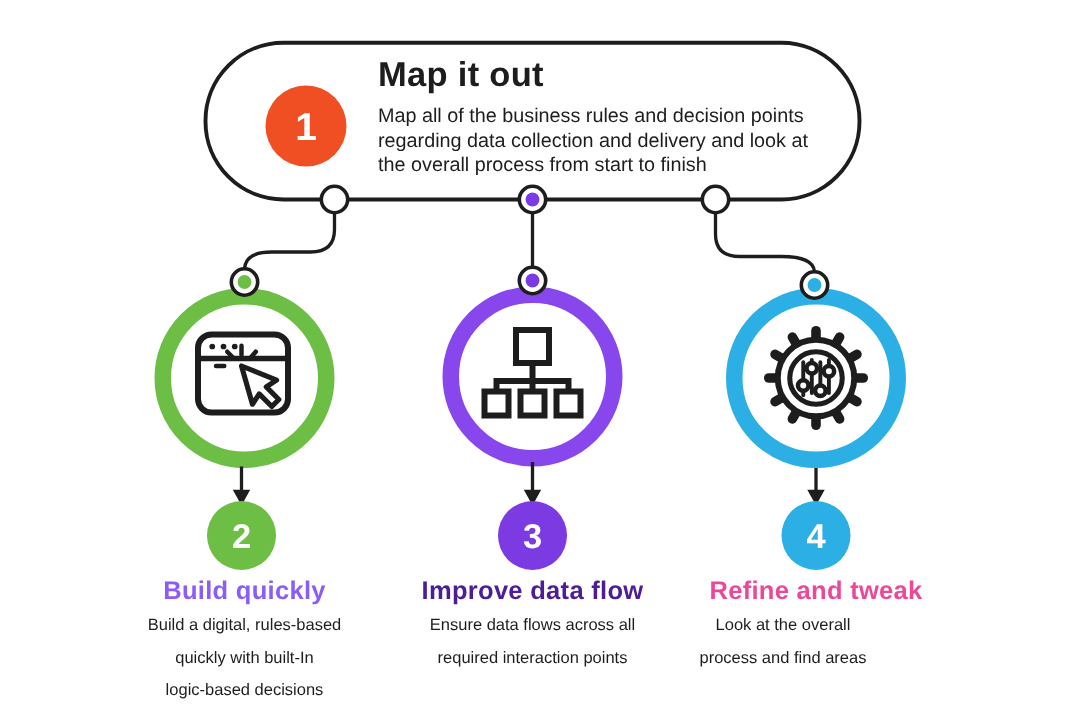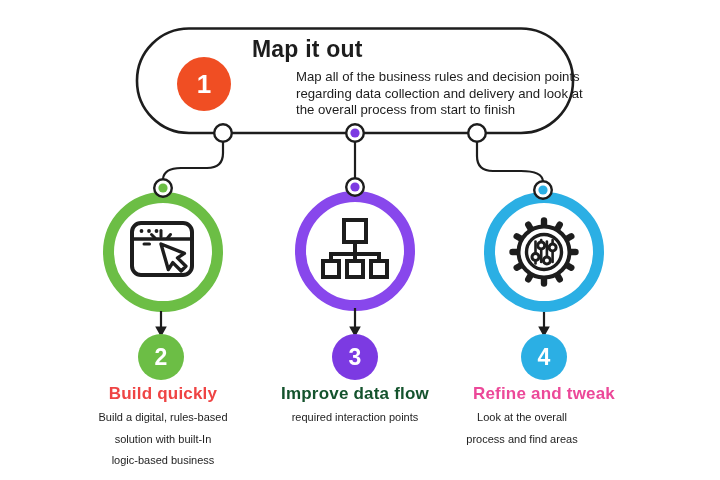--- a/index.html
+++ b/index.html
@@ -10,38 +10,38 @@
   .overlay{position:absolute;left:0;top:0;width:720px;height:480px;pointer-events:none;}
   .abs{position:absolute;}
   
   .badge1{
     left:177px;top:57px;width:54px;height:54px;border-radius:50%;
     background:#F04E23;display:flex;align-items:center;justify-content:center;
     color:#fff;font-size:26px;font-weight:bold;
   }
   .title1{left:252px;top:36px;font-size:23px;font-weight:bold;letter-spacing:.2px;}
   .desc1{left:252px;top:69px;font-size:13.2px;line-height:16.6px;}
-  .desc1 div{white-space:nowrap;margin-left:44px;}
+  .desc1 div{white-space:nowrap;}
   
   .icon{width:76px;height:76px;}
   .icon-browser{left:125px;top:214px;}
   .icon-sitemap{left:317px;top:213px;}
   .icon-gear{left:506px;top:214px;}
   
   .badge{
     width:46px;height:46px;border-radius:50%;display:flex;align-items:center;justify-content:center;
     color:#fff;font-size:23px;font-weight:bold;
   }
   .badge2{left:138px;top:334px;background:#6CBE45;}
   .badge3{left:332px;top:334px;background:#7C3AE2;}
   .badge4{left:521px;top:334px;background:#2BAFE4;}
   
   .h{width:230px;text-align:center;top:384px;font-size:17px;font-weight:bold;letter-spacing:.2px;}
-  .h2{left:48px;color:#ef4444;}
-  .h3{left:240px;color:#14532d;text-align:center;}
+  .h2{left:48px;color:#8b5cf6;}
+  .h3{left:240px;color:#4c1d95;text-align:center;}
   .h4{left:429px;color:#ec4899;}
   .d{width:230px;text-align:center;top:407px;font-size:11px;line-height:21.5px;}
   .d2{left:48px;}
   .d3{left:240px;}
   .d4{left:407px;}
   .d div{white-space:nowrap;}
 </style>
 </head>
 <body>
 
@@ -154,24 +154,25 @@
   <div class="abs badge badge2">2</div>
   <div class="abs badge badge3">3</div>
   <div class="abs badge badge4">4</div>
 
   <div class="abs h h2">Build quickly</div>
   <div class="abs h h3">Improve data flow</div>
   <div class="abs h h4">Refine and tweak</div>
 
   <div class="abs d d2">
     <div>Build a digital, rules-based</div>
-    <div>solution with built-In</div>
-    <div>logic-based business</div>
+    <div>quickly with built-In</div>
+    <div>logic-based decisions</div>
   </div>
   <div class="abs d d3">
+    <div>Ensure data flows across all</div>
     <div>required interaction points</div>
   </div>
   <div class="abs d d4">
     <div>Look at the overall</div>
     <div>process and find areas</div>
   </div>
 
 </div>
 
 </body></html>

